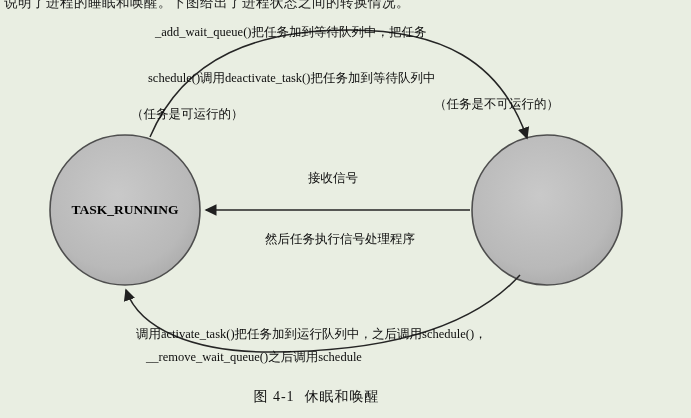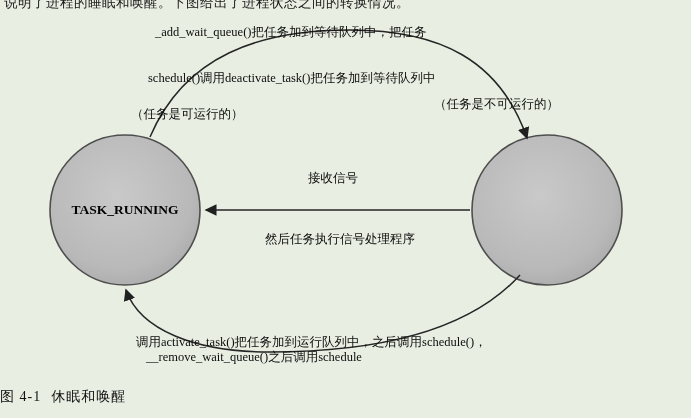--- a/index.html
+++ b/index.html
@@ -53,20 +53,21 @@
     font-size: 12.5px;
     color: #0d0d0d;
     white-space: nowrap;
     line-height: 16px;
   }
   .caption {
     position: absolute;
     left: 0;
     width: 633px;
     top: 388px;
+    text-align: center;
     font-size: 14px;
     font-family: "Liberation Serif", serif;
     color: #111;
     letter-spacing: 1px;
   }
   .caption .cap-num {
     margin-right: 10px;
   }
 </style>
 </head>
@@ -102,20 +103,20 @@
 
   <div class="txt" style="left:155px; top:24px;">_add_wait_queue()把任务加到等待队列中，把任务</div>
   <div class="txt" style="left:148px; top:70px;">schedule()调用deactivate_task()把任务加到等待队列中</div>
 
   <div class="txt" style="left:131px; top:106px;">（任务是可运行的）</div>
   <div class="txt" style="left:434px; top:96px;">（任务是不可运行的）</div>
 
   <div class="txt" style="left:308px; top:170px;">接收信号</div>
   <div class="txt" style="left:265px; top:216px;margin-top:15px;">然后任务执行信号处理程序</div>
 
-  <div class="txt" style="left:136px; top:326px;margin-top:8px;">调用activate_task()把任务加到运行队列中，之后调用schedule()，</div>
+  <div class="txt" style="left:136px; top:326px;">调用activate_task()把任务加到运行队列中，之后调用schedule()，</div>
   <div class="txt" style="left:146px; top:349px;">__remove_wait_queue()之后调用schedule</div>
 
   <div class="caption">
     <span class="cap-num">图 4-1</span><span>休眠和唤醒</span>
   </div>
 
 </div>
 
 </body></html>

